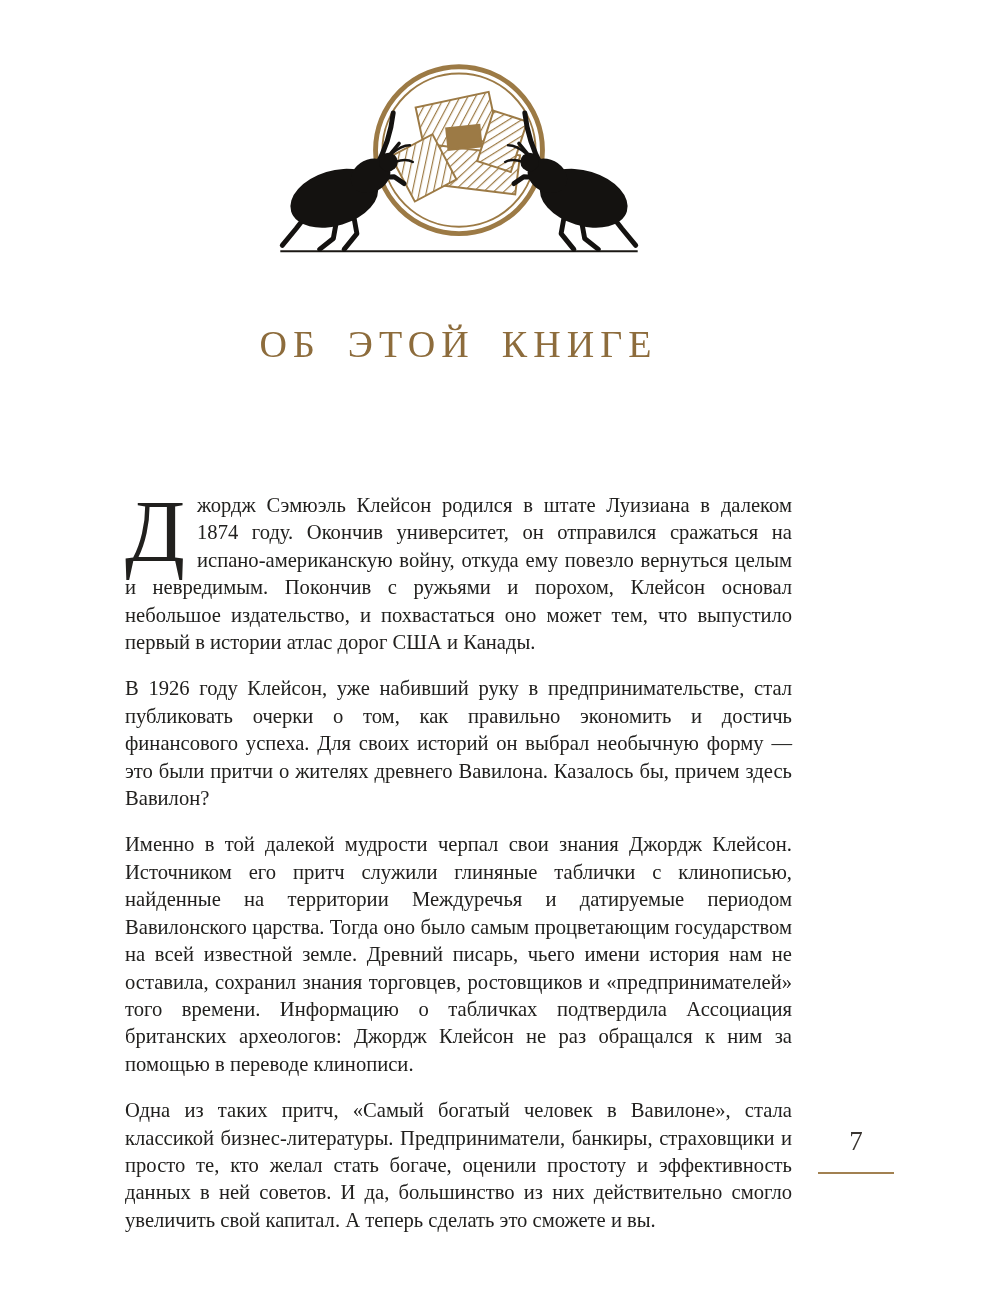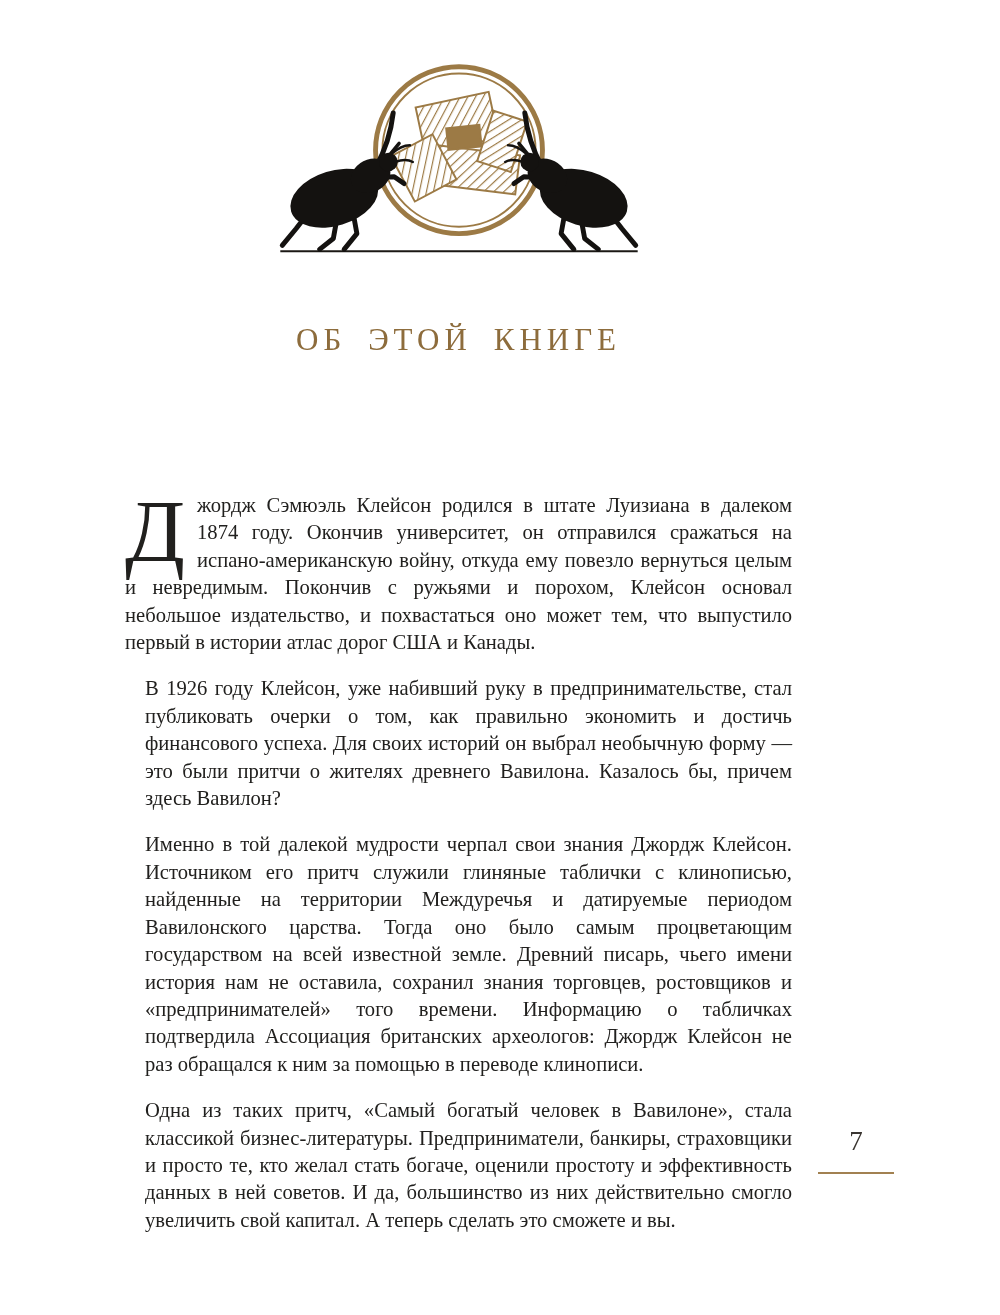--- a/index.html
+++ b/index.html
@@ -22,38 +22,38 @@
     justify-content: center;
   }
 
   .title {
     position: absolute;
     top: 320px;
     left: 125px;
     width: 667px;
     text-align: center;
     color: #8d6c3c;
-    font-size: 31px;
+    font-size: 38px;
     line-height: 1.3;
     letter-spacing: 0.16em;
     word-spacing: 0.30em;
     font-weight: 400;
   }
 
   .textblock {
     position: absolute;
     top: 492px;
     left: 125px;
     width: 667px;
     font-size: 20.6px;
     line-height: 27.4px;
     text-align: justify;
   }
   .para { margin: 0; }
-  .para + .para { margin-top: 19px; margin-left: 20px; }
+  .para + .para { margin-top: 19px; }
 
   .dropcap {
     float: left;
     font-size: 88px;
     line-height: 68px;
     padding: 6px 12px 0 0;
     color: #21201e;
   }
 
   .pagenum {

